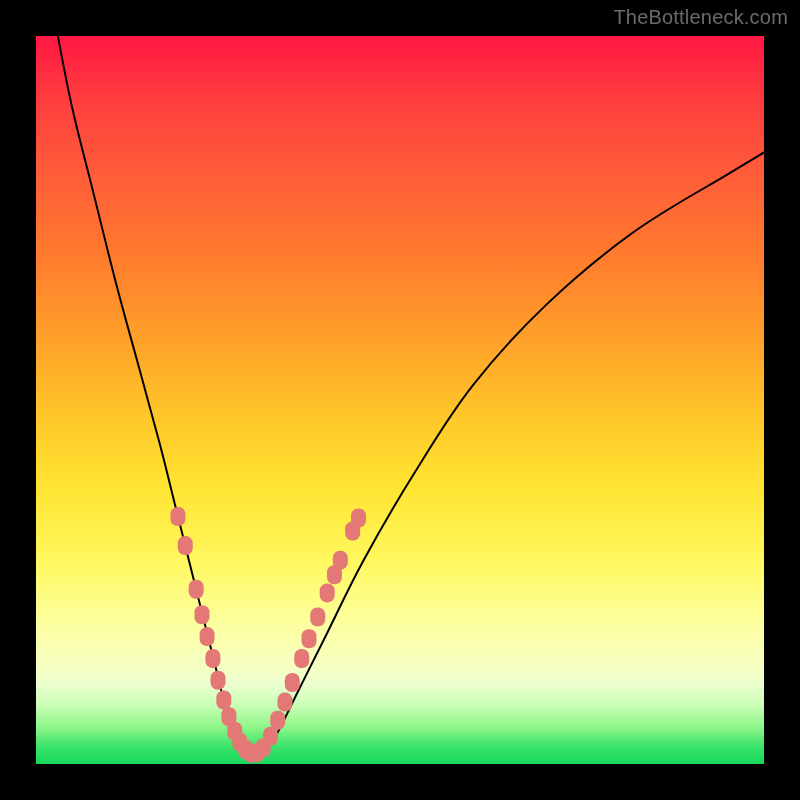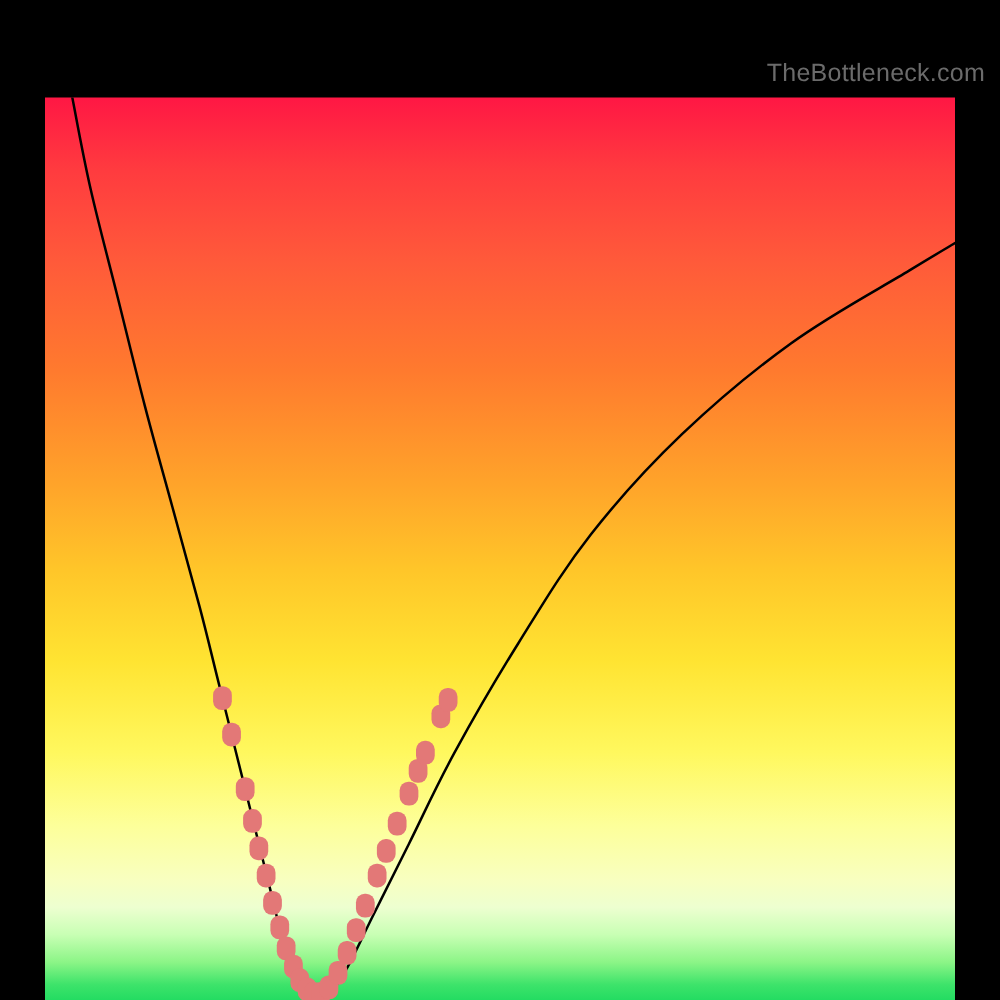--- a/index.html
+++ b/index.html
@@ -9,21 +9,20 @@
     height: 800px;
     overflow: hidden;
     background: #000;
     font-family: Arial, Helvetica, sans-serif;
   }
   .frame {
     position: relative;
     width: 800px;
     height: 634px;
     background: #000;
-    margin-top: 42px;
   }
   .plot-area {
     position: absolute;
     left: 36px;
     top: 36px;
     width: 728px;
     height: 728px;
     
     background: linear-gradient(
       to bottom,

